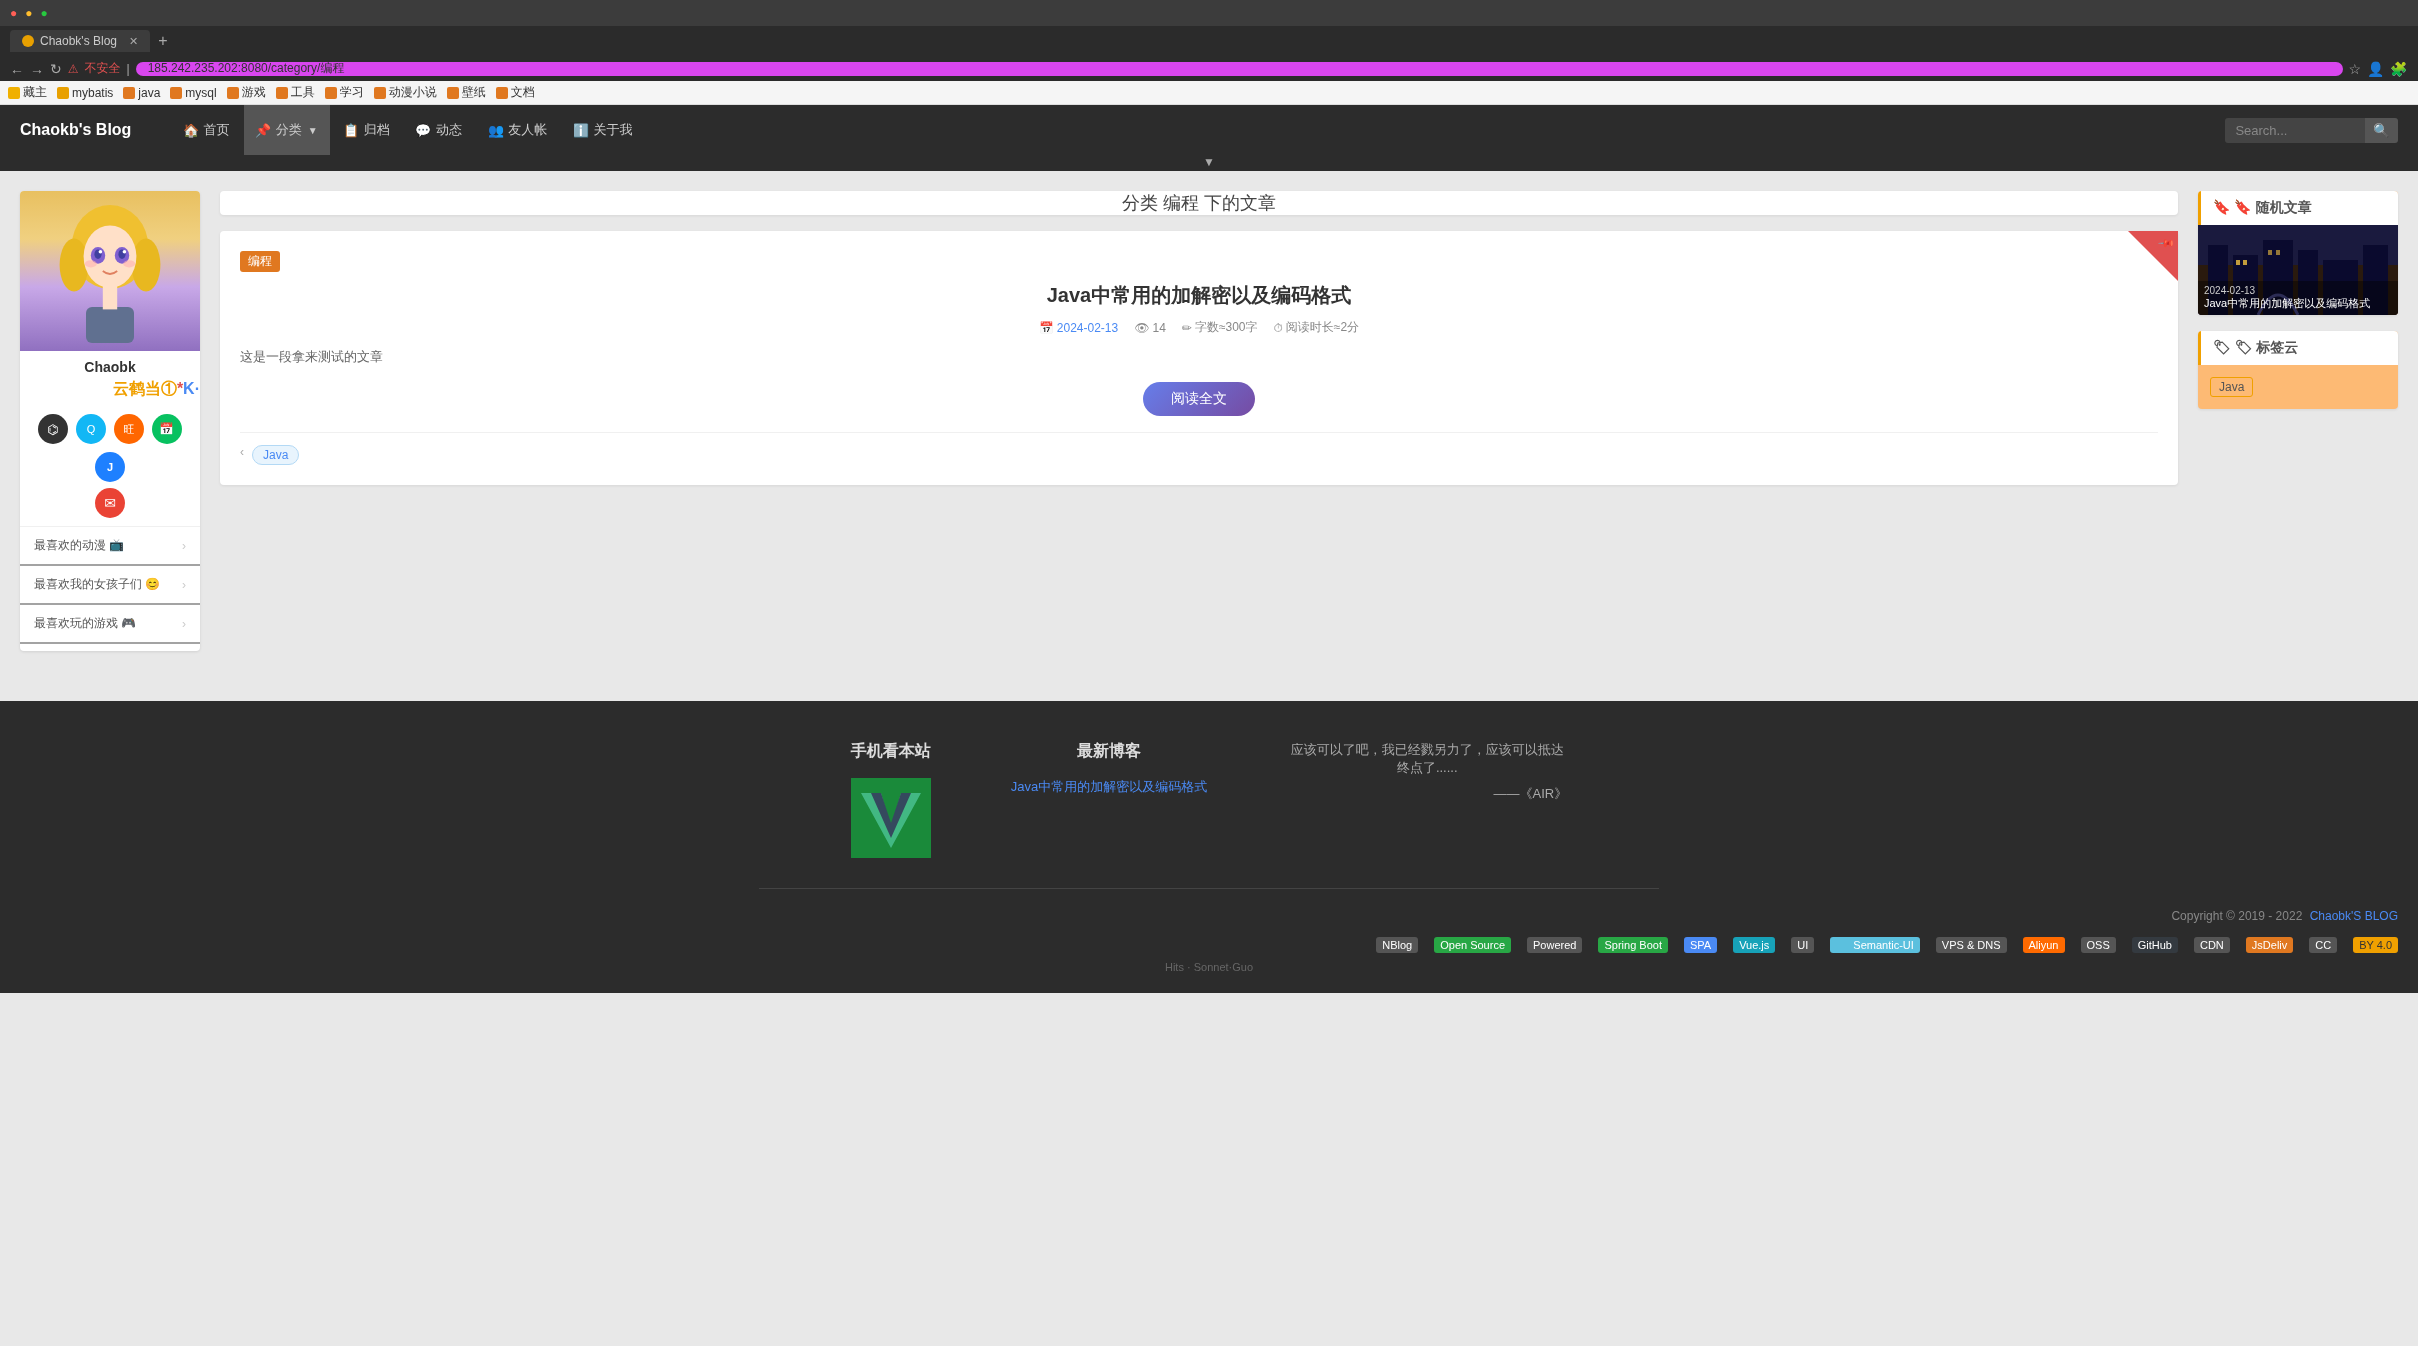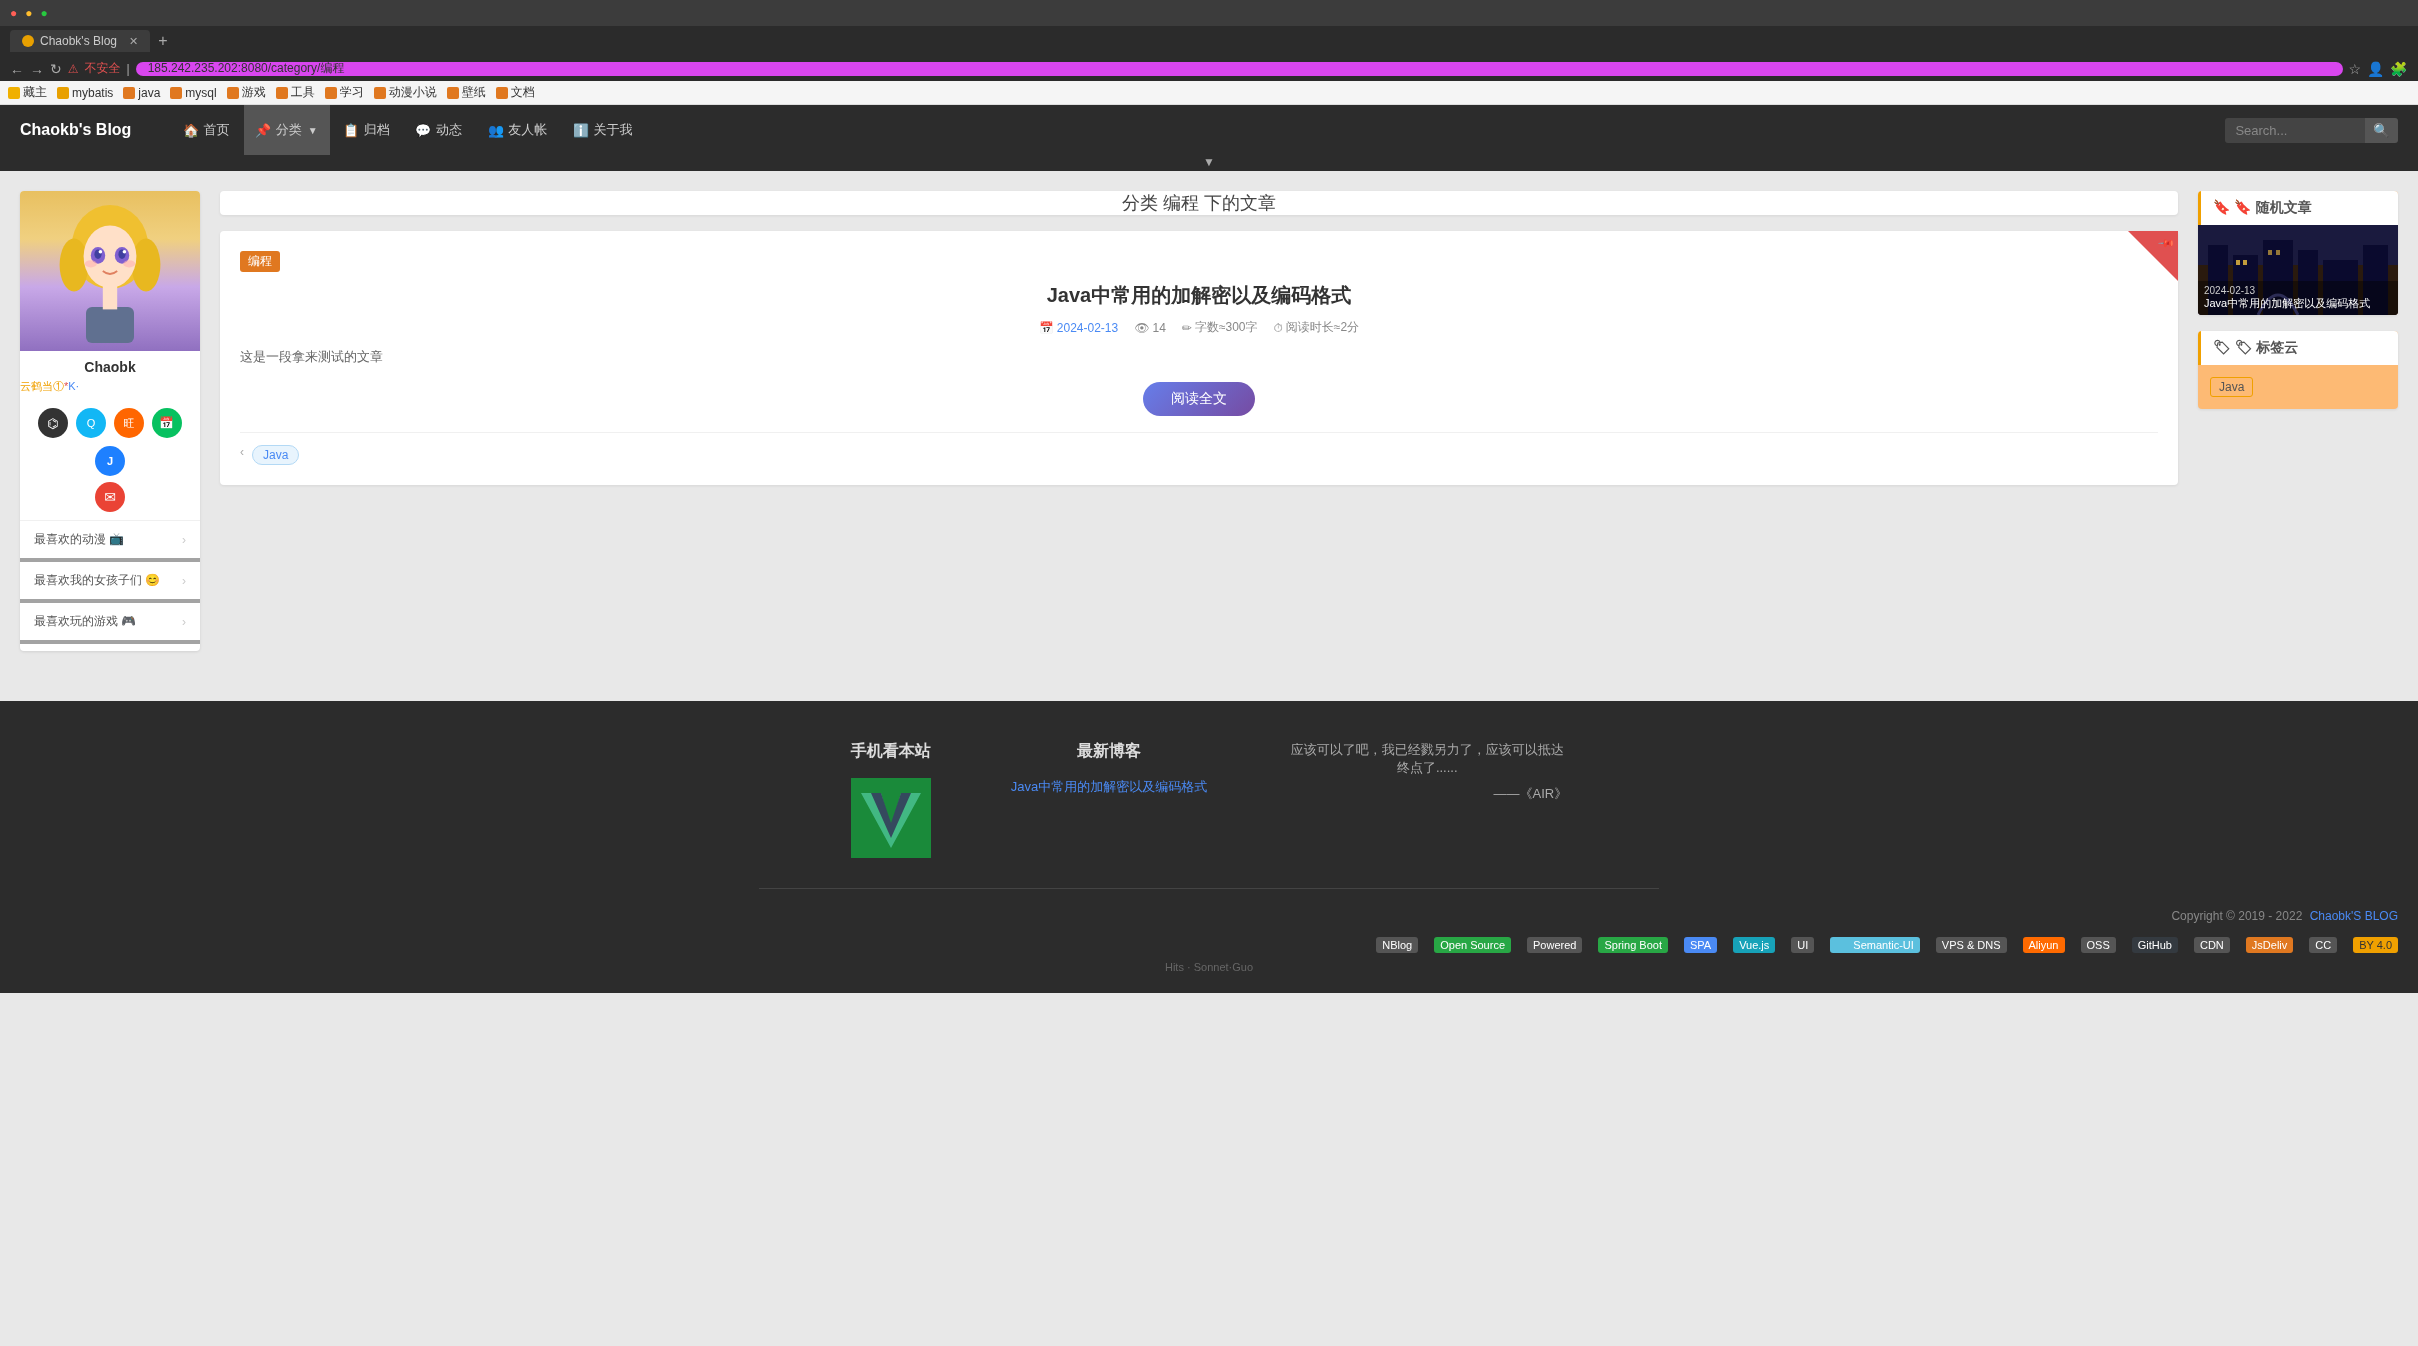--- a/index.html
+++ b/index.html
@@ -31,32 +31,32 @@
     .nav-search input::placeholder { color: #888; }
     .nav-search-btn { background: #555; border: none; color: #ccc; padding: 5px 8px; cursor: pointer; border-radius: 0 3px 3px 0; }
 
     
     .main-layout { display: flex; max-width: 100%; padding: 20px; gap: 20px; background: #e8e8e8; min-height: 500px; }
 
     
     .profile-card { width: 180px; flex-shrink: 0; background: #fff; border-radius: 4px; overflow: hidden; box-shadow: 0 1px 3px rgba(0,0,0,0.1); }
     .profile-avatar { width: 100%; height: 160px; background: linear-gradient(135deg, #667eea 0%, #764ba2 100%); overflow: hidden; position: relative; }
     .profile-name { text-align: center; padding: 8px 0 4px; font-weight: bold; font-size: 14px; color: #333; }
-    .profile-desc { text-align: left; font-size: 11px; color: #888; padding-bottom: 8px; }
+    .profile-desc { text-align: right; font-size: 16px; color: #888; padding-bottom: 8px; font-weight: bold; }
     .profile-desc span { color: #f0a000; }
     .profile-icons { display: flex; justify-content: center; gap: 8px; padding: 6px 0; flex-wrap: wrap; }
     .profile-icon-btn { width: 30px; height: 30px; border-radius: 50%; background: #f0f0f0; display: flex; align-items: center; justify-content: center; font-size: 14px; cursor: pointer; border: none; }
     .profile-icon-btn.github { background: #333; color: #fff; }
     .profile-icon-btn.qq { background: #12b7f5; color: #fff; }
     .profile-icon-btn.wangwang { background: #f60; color: #fff; }
     .profile-icon-btn.weixin { background: #07c160; color: #fff; }
     .profile-icon-btn.juejin { background: #1e80ff; color: #fff; }
     .profile-icon-btn.email { background: #ea4335; color: #fff; }
     .profile-links { border-top: 1px solid #f0f0f0; }
-    .profile-link { display: flex; align-items: center; justify-content: space-between; padding: 10px 14px; border-bottom: 4px solid #a3a3a3; cursor: pointer; font-size: 12px; color: #555; }
+    .profile-link { display: flex; align-items: center; justify-content: space-between; padding: 10px 14px; border-bottom: 2px solid #a3a3a3; cursor: pointer; font-size: 12px; color: #555; }
     .profile-link .arrow { color: #ccc; }
 
     
     .content-area { flex: 1; }
 
     
     .category-header { background: #fff; text-align: center; padding: 0; font-size: 18px; color: #444; margin-bottom: 16px; border-radius: 4px; box-shadow: 0 1px 3px rgba(0,0,0,0.08); }
 
     
     .article-card { background: #fff; border-radius: 4px; box-shadow: 0 1px 3px rgba(0,0,0,0.08); margin-bottom: 16px; padding: 20px; position: relative; overflow: visible; }

